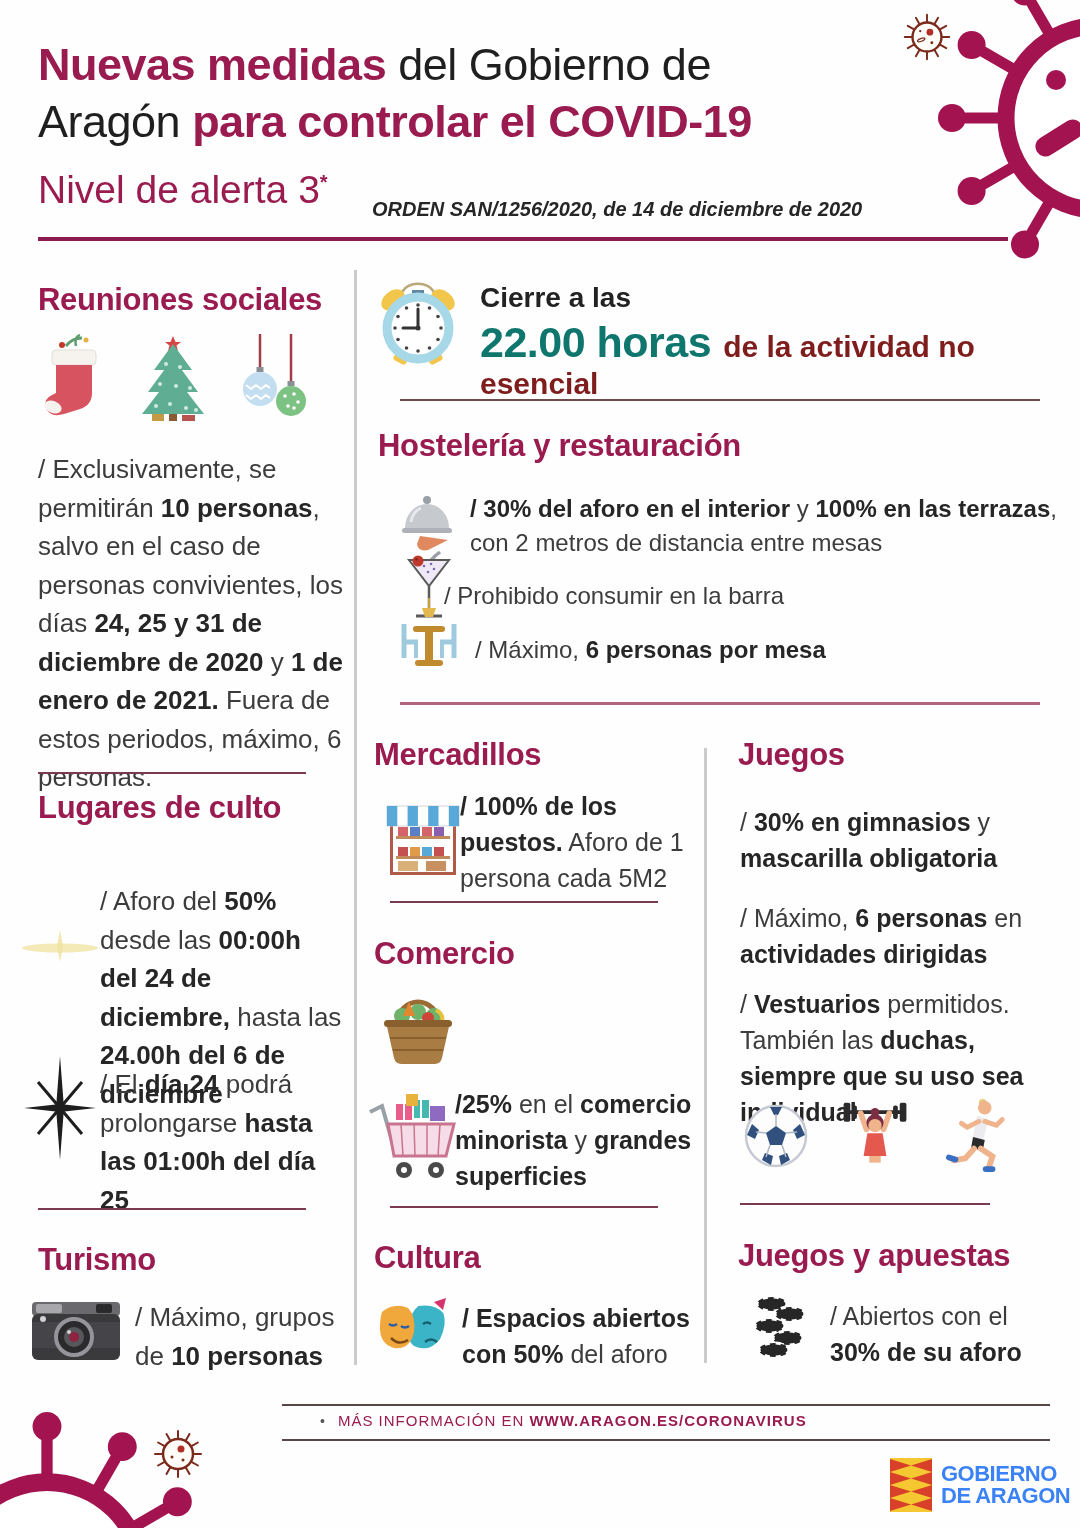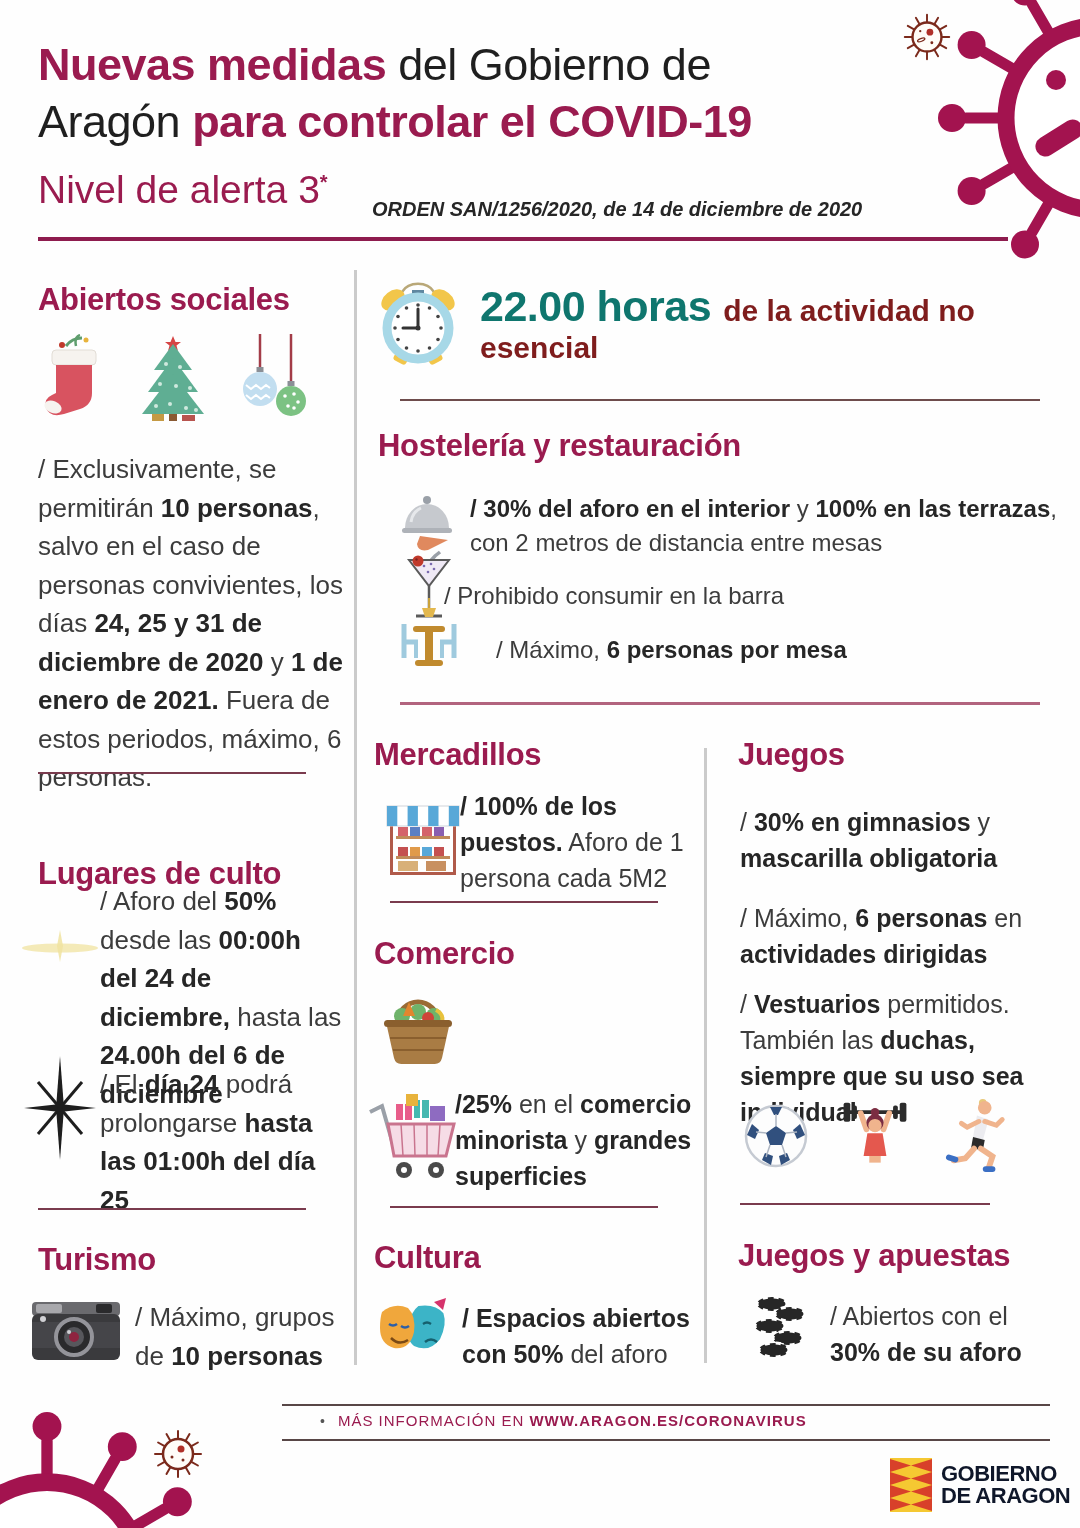--- a/index.html
+++ b/index.html
@@ -26,21 +26,21 @@
   
   #closure{left:480px;top:282px;}
   #closure .pre{display:block;font-size:28px;font-weight:800;color:#222;margin-bottom:4px;}
   #closure .time{font-size:43px;font-weight:800;color:#0f766e;letter-spacing:-0.5px;}
   #closure .post{font-size:30px;font-weight:800;color:#7f1d1d;margin-left:12px;}
   
   #f-text{left:320px;top:1412px;font-size:15px;letter-spacing:1px;color:#9a1b4f;font-weight:400;}
   #f-text .b{font-weight:800;}
   #f-text .bullet{color:#555;margin-right:12px;font-size:14px;}
   #logo{left:890px;top:1458px;display:flex;gap:9px;align-items:center;}
-  #logo-text{font-size:22px;line-height:22.5px;font-weight:800;color:#0f172a;letter-spacing:-0.5px;}
+  #logo-text{font-size:22px;line-height:22.5px;font-weight:800;color:#3b82f6;letter-spacing:-0.5px;}
   #xmas-icons{left:36px;top:334px;display:flex;gap:26px;align-items:flex-end;}
   #sports{left:742px;top:1096px;display:flex;gap:26px;align-items:center;}
   svg{display:block;}
 </style>
 </head>
 <body>
 
 <div id="page">
 
   <div class="abs" id="title">
@@ -122,21 +122,21 @@
       <line x1="189" y1="215" x2="179" y2="215"></line>
         <line x1="193.7" y1="203.7" x2="186.6" y2="196.6"></line>
       <line x1="205" y1="199" x2="205" y2="189"></line>
         <line x1="216.3" y1="203.7" x2="223.4" y2="196.6"></line>
     </g>
   </svg>
 
   <div class="abs vdiv" style="left:354px;top:270px;height:1095px"></div>
   <div class="abs vdiv" style="left:704px;top:748px;height:615px"></div>
 
-  <div class="h2" style="left:38px;top:282px">Abiertos sociales</div>
+  <div class="h2" style="left:38px;top:282px">Reuniones sociales</div>
 
   <div class="abs" id="xmas-icons">
     <svg width="72" height="88" viewBox="0 0 72 88">
       <path d="M30,12 q6,-8 16,-8" stroke="#5f9e6e" fill="none" stroke-width="3"></path>
       <path d="M40,12 q-2,-9 4,-11" stroke="#5f9e6e" fill="none" stroke-width="2.5"></path>
       <circle cx="26" cy="11" r="3" fill="#c0392b"></circle>
         <circle cx="50" cy="6" r="2.5" fill="#e8b33c"></circle>
       <rect x="16" y="16" width="44" height="15" rx="4" fill="#f6f3ef" stroke="#e2ddd6"></rect>
       <path d="M20,31 h36 v28 q0,12 -12,16 l-16,5 q-14,4 -18,-6 q-3,-9 6,-13 l4,-2 z" fill="#d85360"></path>
       <ellipse cx="17" cy="73" rx="9" ry="6" fill="#f6f3ef" transform="rotate(22 17 73)"></ellipse>
@@ -177,21 +177,21 @@
       <circle cx="50" cy="72" r="1.8"></circle>
           <circle cx="56" cy="74" r="1.8"></circle>
         </g>
     </svg>
   </div>
 
   <div class="body" style="left:38px;top:450px;width:305px"><span>/ Exclusivamente, se permitirán </span><span class="b">10 personas</span><span>, salvo en el caso de personas convivientes, los días </span><span class="b">24, 25 y 31 de diciembre de 2020</span><span> y </span><span class="b">1 de enero de 2021.</span><span> Fuera de estos periodos, máximo, 6 personas.</span></div>
 
   <div class="abs hdiv" style="left:38px;top:772px;width:268px"></div>
 
-  <div class="h2" style="left:38px;top:856px">Lugares de culto</div>
+  <div class="h2" style="left:38px;top:790px">Lugares de culto</div>
 
   <svg class="abs" style="left:20px;top:918px" width="80" height="60" viewBox="0 0 80 60">
     <ellipse cx="40" cy="30" rx="38" ry="4.5" fill="#f0e3a0" opacity="0.75"></ellipse>
     <polygon points="40,12 43,28 40,44 37,28" fill="#f0e3a0" opacity="0.85"></polygon>
   </svg>
   <div class="body" style="left:100px;top:882px;width:245px"><span>/ Aforo del </span><span class="b">50%</span><span> desde las </span><span class="b">00:00h del 24 de diciembre,</span><span> hasta las </span><span class="b">24.00h del 6 de diciembre</span></div>
 
   <svg class="abs" style="left:24px;top:1056px" width="72" height="104" viewBox="0 0 72 104">
     <polygon points="36,0 40,52 36,104 32,52" fill="#1e1e1e"></polygon>
     <polygon points="0,52 36,48 72,52 36,56" fill="#1e1e1e"></polygon>
@@ -239,20 +239,21 @@
       <circle cx="21" cy="52" r="1.8"></circle>
         <circle cx="24" cy="40.5" r="1.8"></circle>
         <circle cx="32.5" cy="32" r="1.8"></circle>
     </g>
     <line x1="44" y1="52" x2="44" y2="33" stroke="#333" stroke-width="3" stroke-linecap="round"></line>
     <line x1="44" y1="52" x2="29" y2="52" stroke="#333" stroke-width="3" stroke-linecap="round"></line>
     <circle cx="44" cy="52" r="2.5" fill="#333"></circle>
   </svg>
 
   <div class="abs" id="closure">
+    <span class="pre">Cierre a las</span>
     <span class="time">22.00 horas</span><span class="post">de la actividad no esencial</span>
   </div>
 
   <div class="abs" style="left:400px;top:399px;width:640px;height:2px;background:#6e4c4c"></div>
 
   <div class="h2" style="left:378px;top:428px">Hostelería y restauración</div>
 
   <svg class="abs" style="left:398px;top:488px" width="58" height="64" viewBox="0 0 58 64">
     <circle cx="29" cy="12" r="4" fill="#9aa0a8"></circle>
     <path d="M7,40 a22,24 0 0 1 44,0 z" fill="#c6c9ce"></path>
@@ -289,21 +290,21 @@
       <path d="M8,28 v34"></path>
         <path d="M8,46 h14"></path>
         <path d="M58,28 v34"></path>
         <path d="M44,46 h14"></path>
     </g>
     <g stroke="#9fcade" stroke-width="4" fill="none">
       <path d="M20,46 v16"></path>
         <path d="M46,46 v16"></path>
     </g>
   </svg>
-  <div class="item" style="left:496px;top:632px;width:520px;font-size:24px"><span>/ Máximo, </span><span class="b">6 personas por mesa</span></div>
+  <div class="item" style="left:475px;top:632px;width:520px;font-size:24px"><span>/ Máximo, </span><span class="b">6 personas por mesa</span></div>
 
   <div class="abs" style="left:400px;top:702px;width:640px;height:3px;background:#b2647e"></div>
 
   <div class="h2" style="left:374px;top:737px">Mercadillos</div>
 
   <svg class="abs" style="left:384px;top:798px" width="78" height="84" viewBox="0 0 78 84">
     <rect x="6" y="10" width="3" height="66" fill="#b05a4a"></rect>
     <rect x="69" y="10" width="3" height="66" fill="#b05a4a"></rect>
     <rect x="6" y="74" width="66" height="3" fill="#b05a4a"></rect>
     <rect x="3" y="8" width="72" height="20" fill="#fff" stroke="#cfd4da"></rect>

